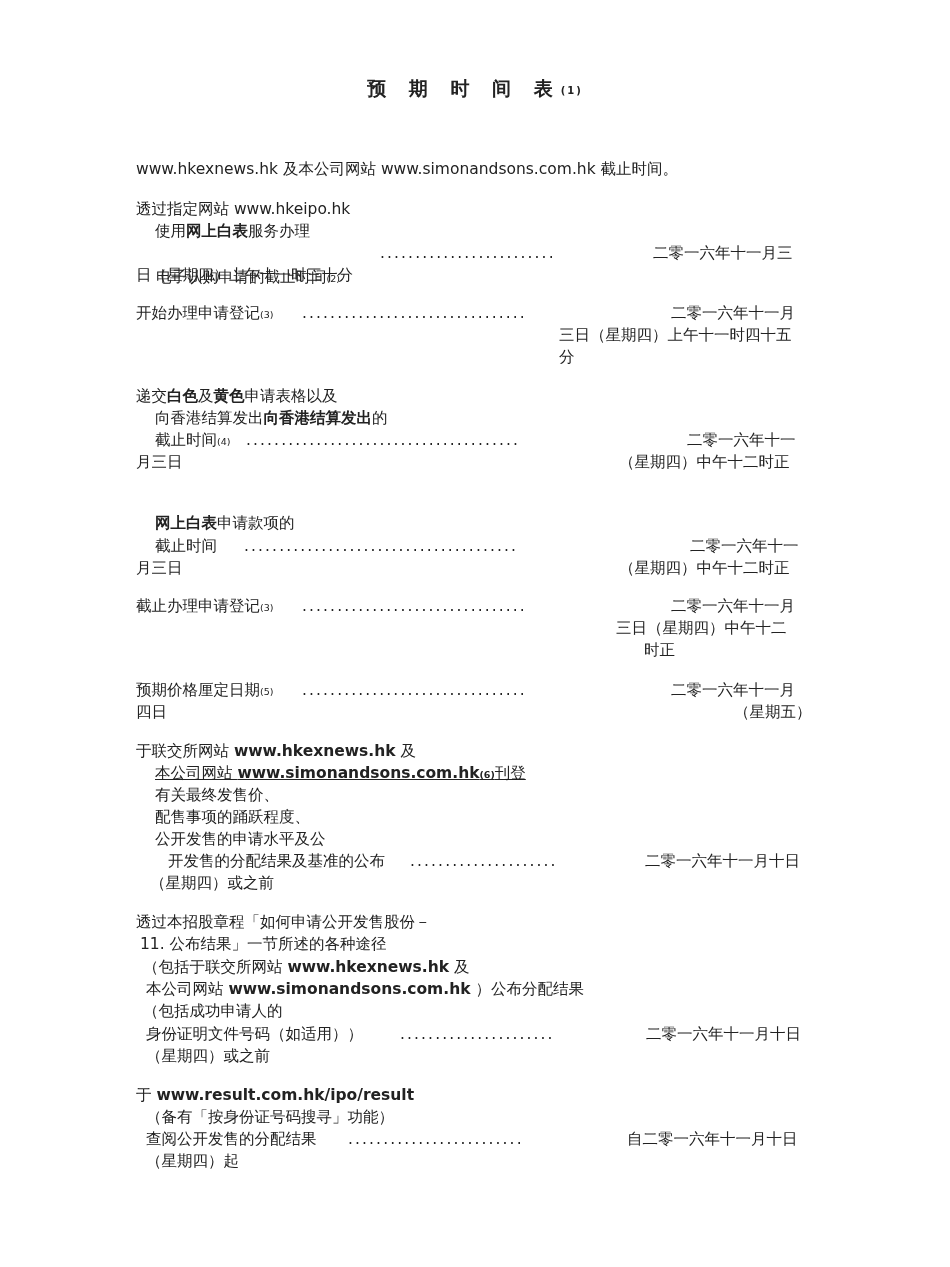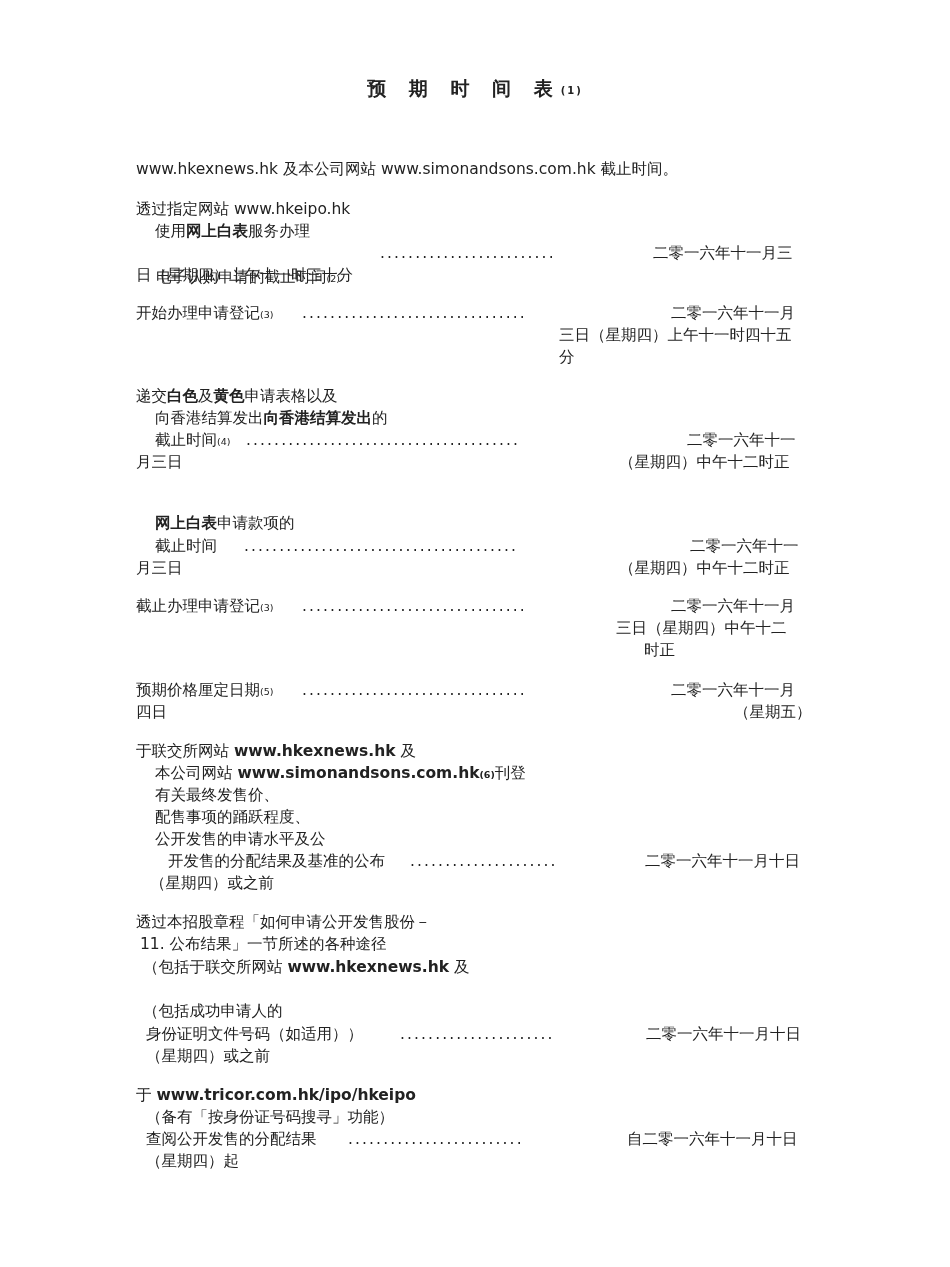--- a/index.html
+++ b/index.html
@@ -57,38 +57,39 @@
   <div class="ln" style="top:617px;left:616px;">三日（星期四）中午十二</div>
   <div class="ln" style="top:639px;left:644px;">时正</div>
 
   <div class="ln" style="top:679px;left:136px;"><span>预期价格厘定日期</span><span class="fn">(5)</span></div>
   <div class="ln dots" style="top:679px;left:302px;">................................</div>
   <div class="ln" style="top:679px;left:671px;">二零一六年十一月</div>
   <div class="ln" style="top:701px;left:136px;">四日</div>
   <div class="ln" style="top:701px;left:734px;">（星期五）</div>
 
   <div class="ln" style="top:740px;left:136px;"><span>于联交所网站 </span><span class="b">www.hkexnews.hk</span><span> 及</span></div>
-  <div class="ln" style="top:762px;left:155px;"><span>本公司网站 </span><span class="b">www.simonandsons.com.hk</span><span class="fn b">(6)</span><span>刊登</span></div>
+  <div class="ln" style="top:762px;left:155px;text-decoration:underline;"><span>本公司网站 </span><span class="b">www.simonandsons.com.hk</span><span class="fn b">(6)</span><span>刊登</span></div>
   <div class="ln" style="top:784px;left:155px;">有关最终发售价、</div>
   <div class="ln" style="top:806px;left:155px;">配售事项的踊跃程度、</div>
   <div class="ln" style="top:828px;left:155px;">公开发售的申请水平及公</div>
   <div class="ln" style="top:850px;left:155px;margin-left:13px;">开发售的分配结果及基准的公布</div>
   <div class="ln dots" style="top:850px;left:410px;">.....................</div>
   <div class="ln" style="top:850px;left:645px;">二零一六年十一月十日</div>
   <div class="ln" style="top:872px;left:150px;">（星期四）或之前</div>
 
   <div class="ln" style="top:911px;left:136px;text-align:right;">透过本招股章程「如何申请公开发售股份－</div>
   <div class="ln" style="top:933px;left:140px;">11. 公布结果」一节所述的各种途径</div>
   <div class="ln" style="top:956px;left:143px;"><span>（包括于联交所网站 </span><span class="b">www.hkexnews.hk</span><span> 及</span></div>
+  <div class="ln" style="top:978px;left:146px;"><span>本公司网站 </span><span class="b">www.simonandsons.com.hk</span><span> ）公布分配结果</span></div>
   <div class="ln" style="top:1000px;left:143px;">（包括成功申请人的</div>
   <div class="ln" style="top:1023px;left:146px;">身份证明文件号码（如适用））</div>
   <div class="ln dots" style="top:1023px;left:400px;">......................</div>
   <div class="ln" style="top:1023px;left:646px;">二零一六年十一月十日</div>
   <div class="ln" style="top:1045px;left:146px;">（星期四）或之前</div>
 
-  <div class="ln" style="top:1084px;left:136px;"><span>于 </span><span class="b">www.tricor.com.hk/ipo/hkeipo</span></div>
+  <div class="ln" style="top:1084px;left:136px;"><span>于 </span><span class="b">www.result.com.hk/ipo/result</span></div>
   <div class="ln" style="top:1106px;left:146px;">（备有「按身份证号码搜寻」功能）</div>
   <div class="ln" style="top:1128px;left:146px;">查阅公开发售的分配结果</div>
   <div class="ln dots" style="top:1128px;left:348px;">.........................</div>
   <div class="ln" style="top:1128px;left:627px;">自二零一六年十一月十日</div>
   <div class="ln" style="top:1150px;left:146px;">（星期四）起</div>
 
 </div>
 
 </body></html>

